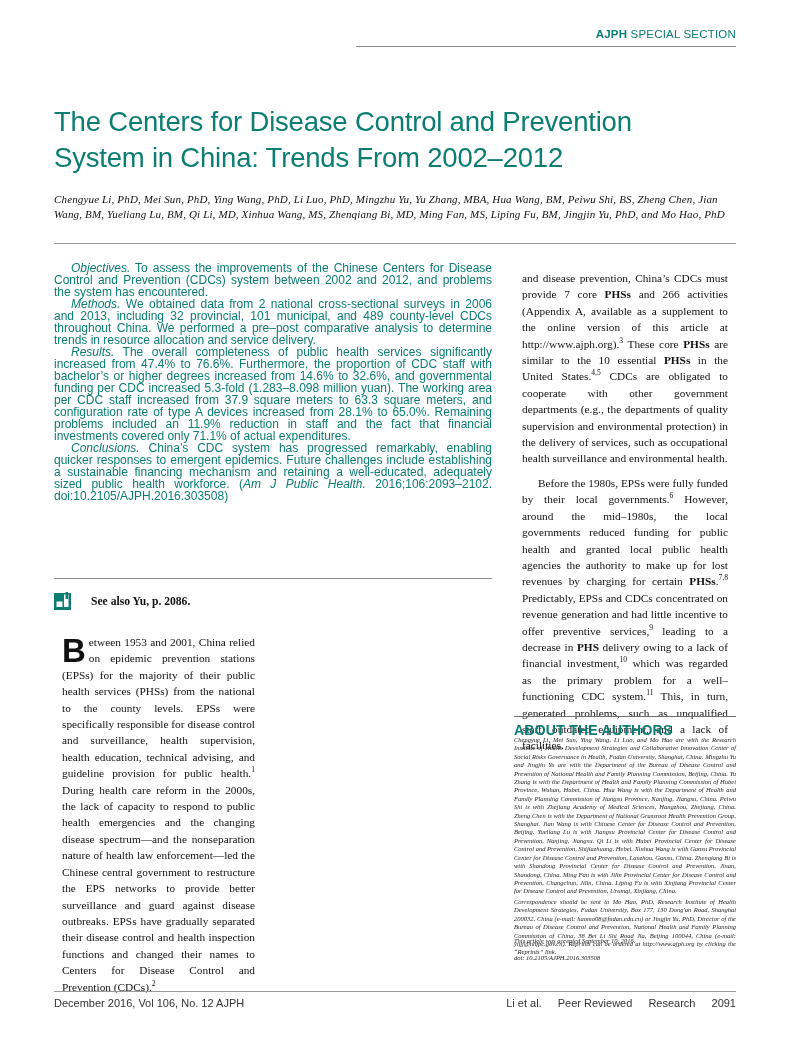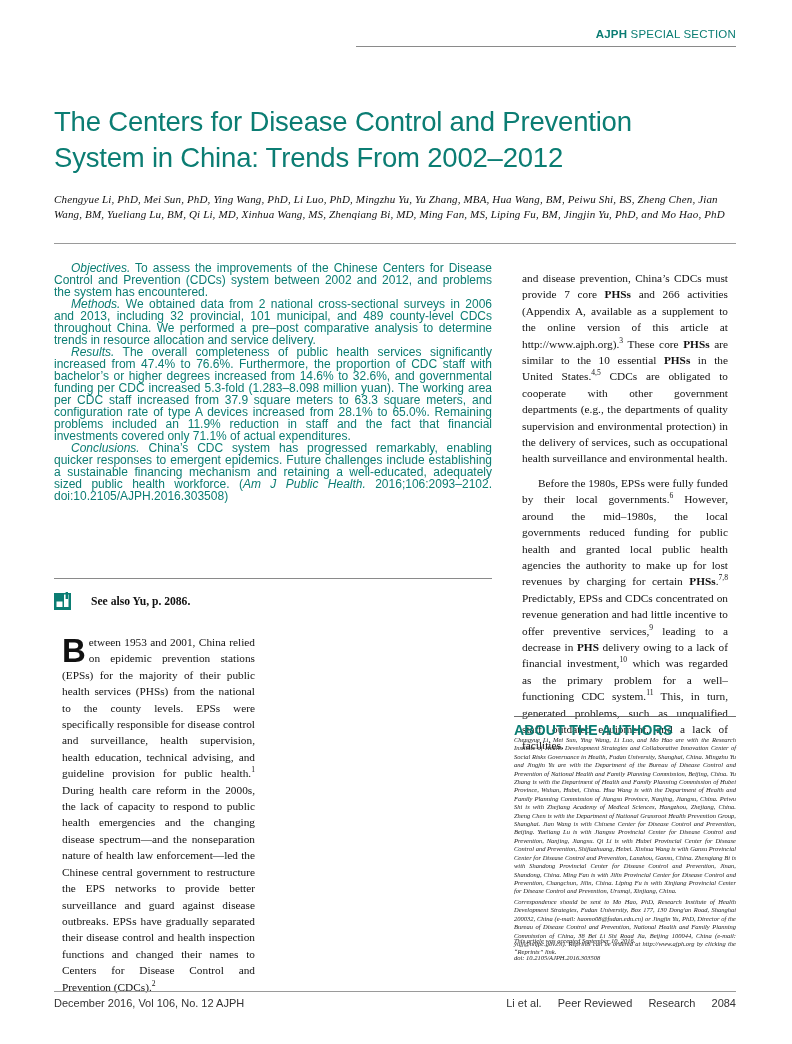--- a/index.html
+++ b/index.html
@@ -295,17 +295,17 @@
   <div class="ata-note">This article was accepted September 10, 2016.</div>
   <div class="ata-doi">doi: 10.2105/AJPH.2016.303508</div>
 
   <div class="foot-rule"></div>
   <div class="footer">
     <div class="left">December 2016, Vol 106, No. 12   AJPH</div>
     <div class="right">
       <span>Li et al.</span>
       <span>Peer Reviewed</span>
       <span>Research</span>
-      <span>2084</span>
+      <span>2091</span>
     </div>
   </div>
 
 </div>
 
 </body></html>

